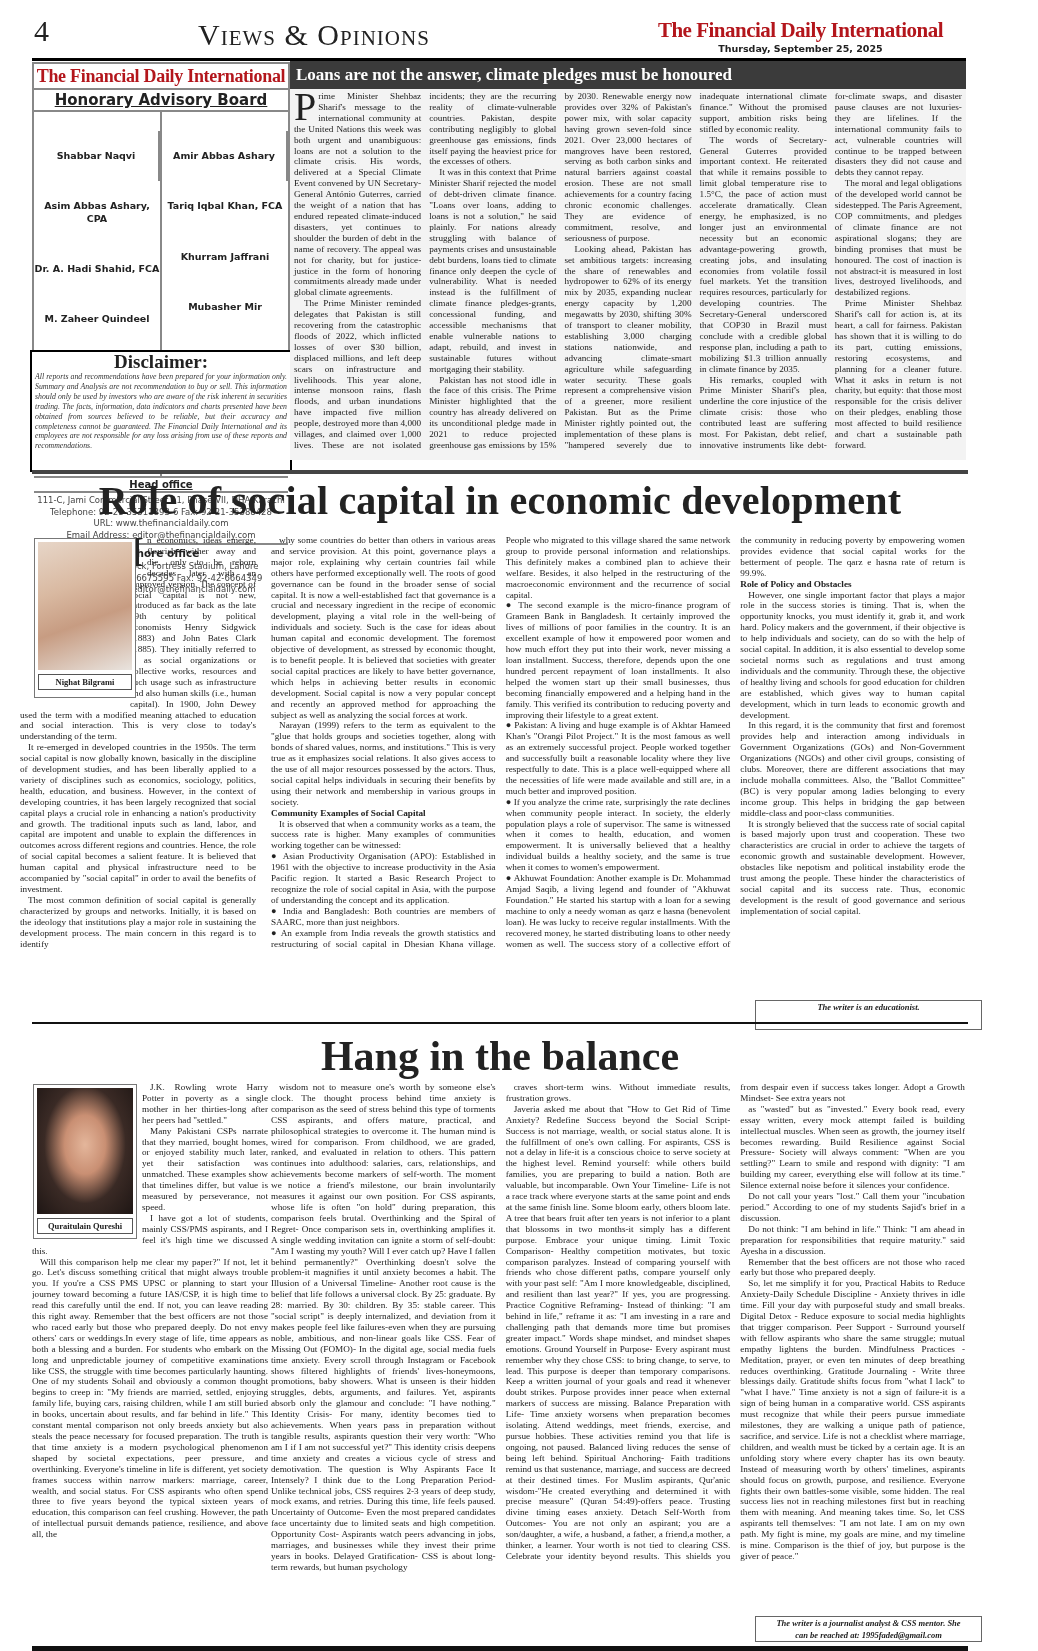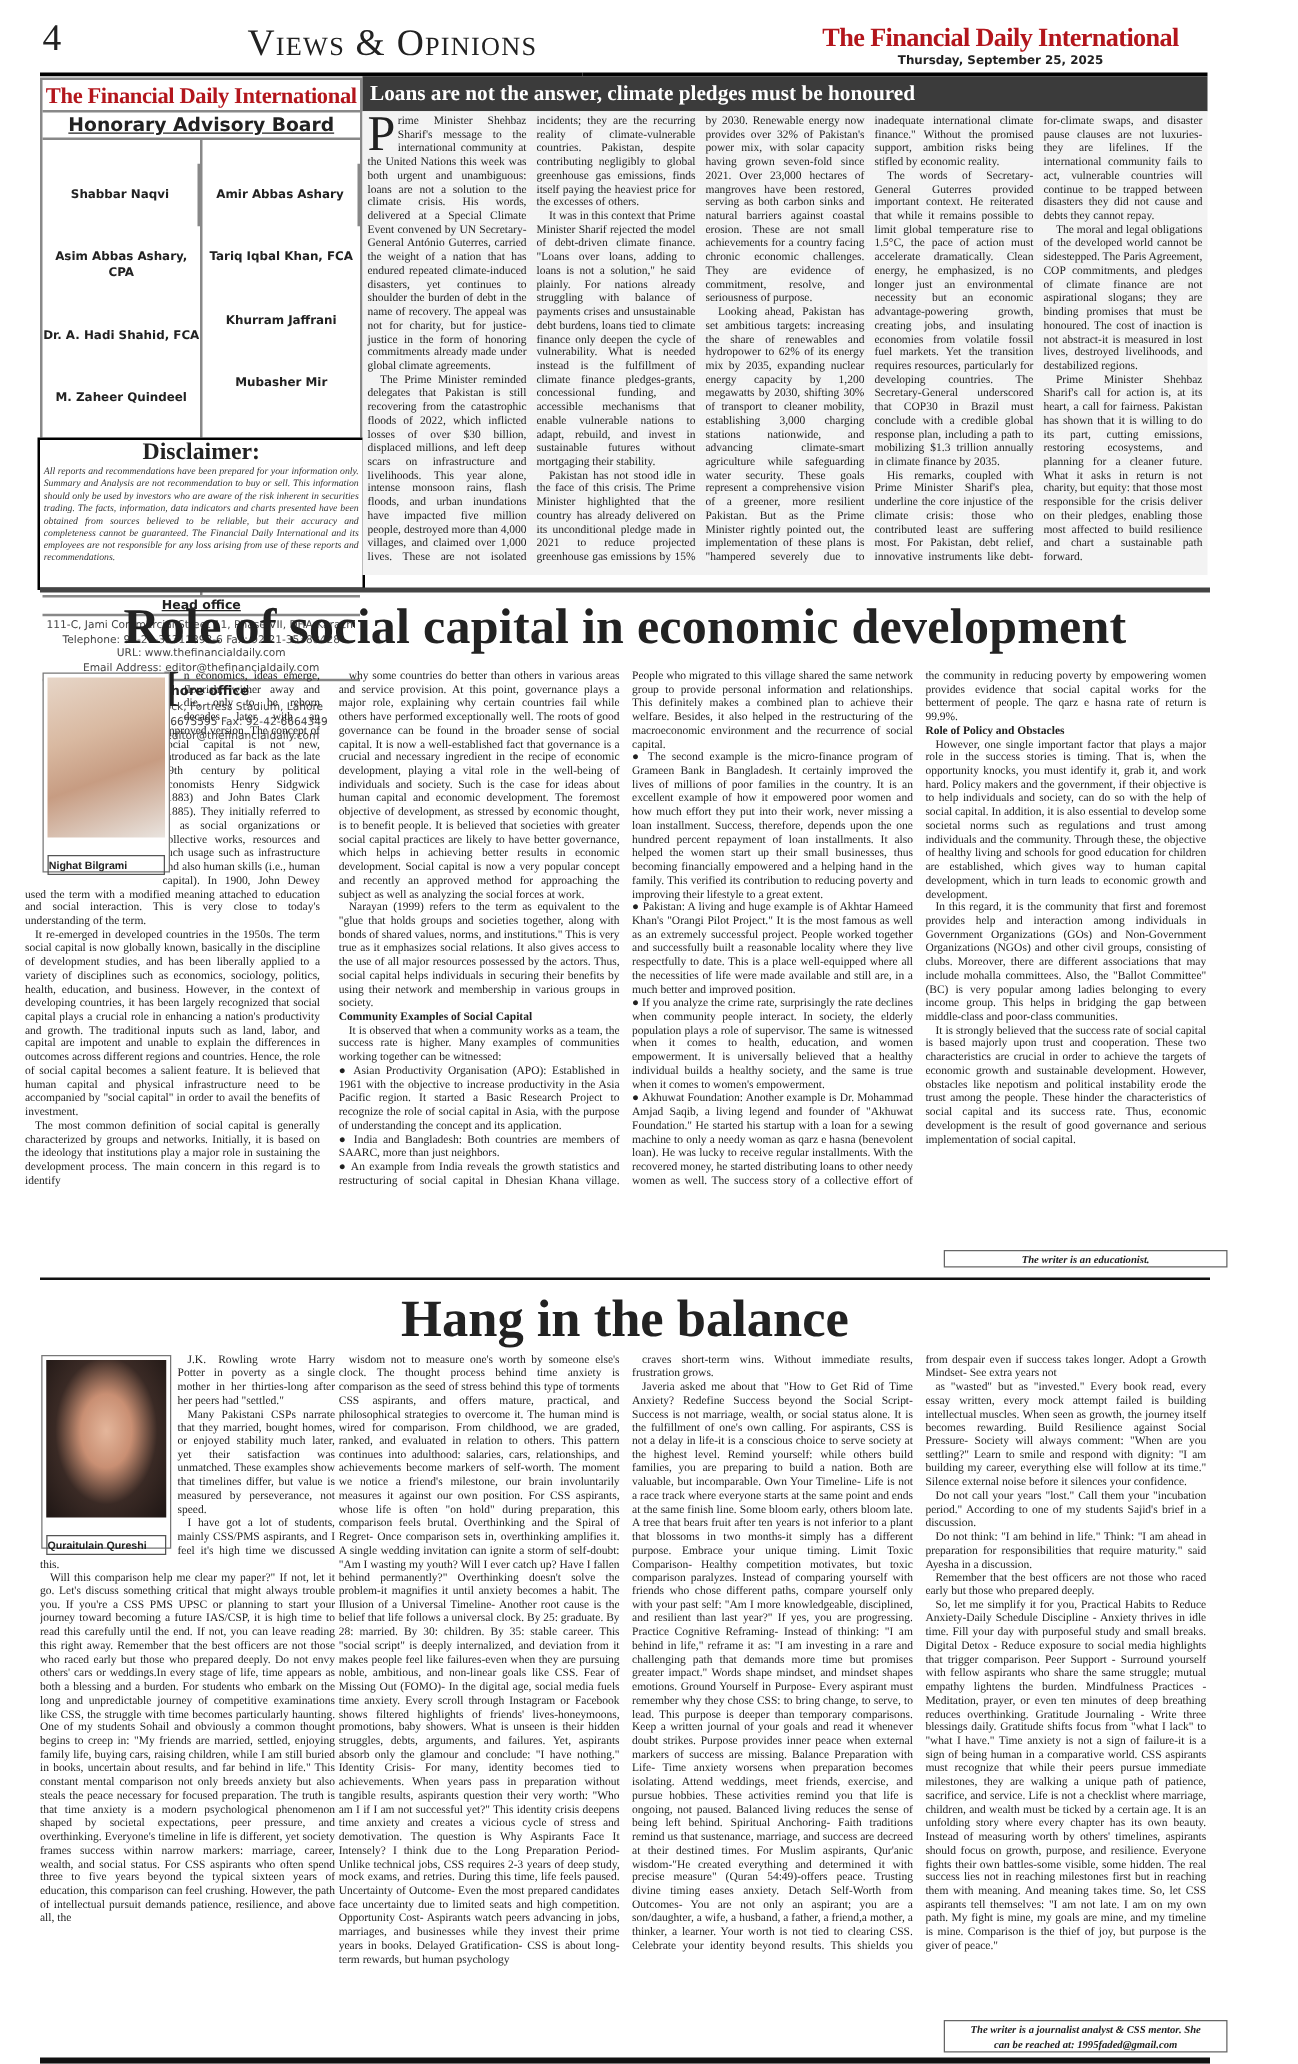--- a/index.html
+++ b/index.html
@@ -30,31 +30,31 @@
 .lead-title{left:290px;top:61px;width:676px;height:28px;background:#3b3b3b;color:#fff;font-weight:bold;font-size:17px;line-height:28px;padding-left:6px;white-space:nowrap}
 .lead-body{left:290px;top:89px;width:676px;height:371px;background:#f3f3f3;padding:2px 4px;column-count:5;column-gap:8px;font-size:9.2px;line-height:10.9px;text-align:justify;overflow:hidden}
 .lead-body p{text-indent:10px}
 .lead-body p:first-child{text-indent:0}
 .lead-body p:first-child::first-letter{float:left;font-size:40px;line-height:32px;padding-right:2px}
 .rule-mid1{left:32px;top:470px;width:936px;height:4px;background:#444}
 
 .h2{left:32px;top:476px;width:936px;font-size:40px;font-weight:bold;text-align:center;line-height:50px;letter-spacing:0.2px}
 .photo1{left:34px;top:538px;width:102px;height:160px;border:1px solid #777;padding:3px;background:#fff}
 .photo1 .pic{width:94px;height:128px;background:linear-gradient(160deg,#e7d6c8 0%,#d9b9a1 35%,#c79c82 60%,#e9e4df 100%)}
-.cap{border:1px solid #555;margin-top:14px;font-size:8.5px;font-weight:bold;line-height:14px;font-family:Liberation Sans, sans-serif}
+.cap{border:1px solid #555;margin-top:4px;text-align:center;font-size:8.5px;font-weight:bold;line-height:14px;font-family:Liberation Serif, serif}
 .a2-col1{left:20px;top:535px;width:236px;height:475px;font-size:9.2px;line-height:10.9px;text-align:justify;overflow:hidden}
 .a2-col1 .float-spacer{float:left;width:110px;height:166px}
 .a2-col1 p{text-indent:8px}
 .a2-col1 p.first{text-indent:0}
 .a2-col1 p.first::first-letter{float:left;font-size:42px;line-height:34px;padding-right:3px}
 .a2-body{left:271px;top:535px;width:694px;height:475px;column-count:3;column-gap:10px;font-size:9.2px;line-height:10.9px;text-align:justify;overflow:hidden}
 .a2-body p{text-indent:8px}
 .a2-body p.sh{font-weight:bold;text-indent:0}
 .a2-body p.bul{text-indent:0}
-.wbox1{left:755px;top:1000px;width:227px;height:14px;border:1px solid #666;font-style:italic;font-weight:bold;font-size:8.5px;text-align:center;line-height:12px;background:#fff}
+.wbox1{left:755px;top:1000px;width:227px;height:30px;border:1px solid #666;font-style:italic;font-weight:bold;font-size:8.5px;text-align:center;line-height:12px;background:#fff}
 .rule-mid2{left:32px;top:1022px;width:936px;height:2px;background:#111}
 
 .h3{left:32px;top:1030px;width:936px;font-size:42px;font-weight:bold;text-align:center;line-height:52px}
 .photo2{left:33px;top:1084px;width:104px;height:155px;border:1px solid #777;padding:3px;background:#fff}
 .photo2 .pic{width:96px;height:126px;background:radial-gradient(ellipse at 50% 45%,#e4b69b 0%,#c98f73 30%,#3a2a25 60%,#1e1614 100%)}
 .a3-col1{left:32px;top:1082px;width:236px;height:568px;font-size:9.2px;line-height:10.9px;text-align:justify;overflow:hidden}
 .a3-col1 .float-spacer{float:left;width:110px;height:160px}
 .a3-col1 p{text-indent:8px}
 .a3-col1 p.first{text-indent:0}
 .a3-col1 p.first::first-letter{float:left;font-size:42px;line-height:34px;padding-right:3px}

